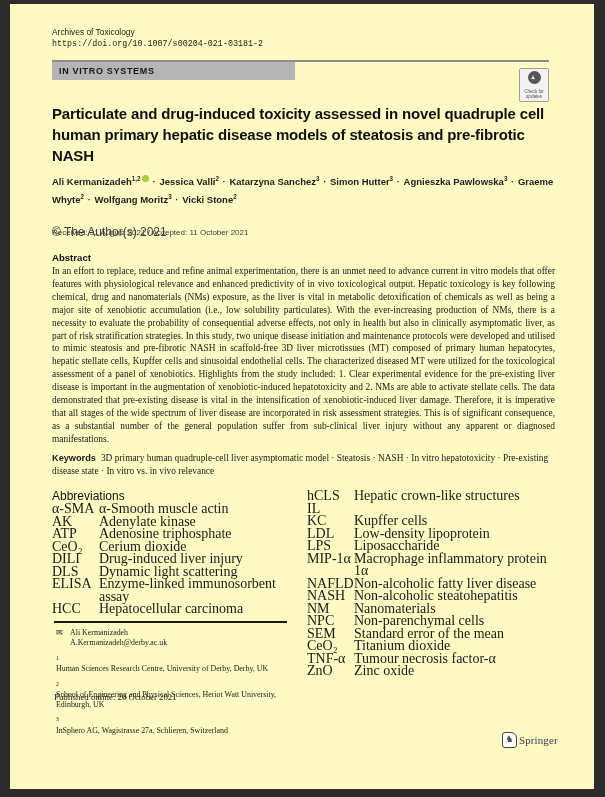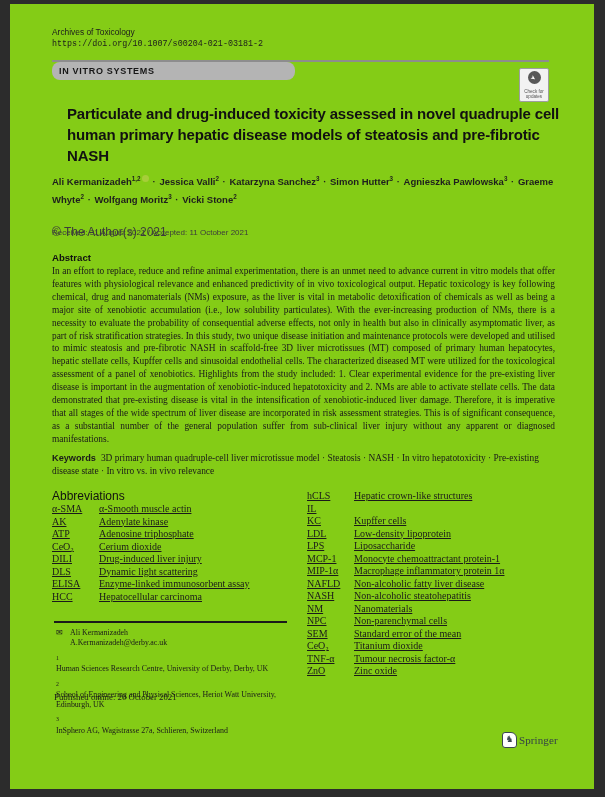--- a/index.html
+++ b/index.html
@@ -4,55 +4,55 @@
 <style>
   html,body{margin:0;padding:0;}
   body{
     width:605px;height:797px;position:relative;
     background:#2c2c2c;
     font-family:"Liberation Sans",sans-serif;
     -webkit-font-smoothing:antialiased;
   }
   .page{
     position:absolute;left:10px;top:4px;width:584px;height:785px;
-    background:#84cc16;
+    background:#fef9c3;
   }
   .abs{position:absolute;}
 
   
   .journal{left:42px;top:22px;font-size:8.4px;color:#1c1c1c;line-height:12px;}
   .doi{left:42px;top:34px;font-size:8.4px;color:#1c1c1c;line-height:12px;font-family:Liberation Mono, monospace;}
 
   
   .banner-line{left:42px;top:56px;width:497px;height:2px;background:#8d8d8d;}
   .banner-bar{
     left:42px;top:58px;width:236px;height:18px;background:#b4b4b4;
     color:#161616;font-weight:bold;font-size:9px;letter-spacing:.7px;
-    line-height:18px;padding-left:7px;border-radius:8px;
+    line-height:18px;padding-left:7px;
   }
 
   
   .badge{
     left:509px;top:64px;width:28px;height:32px;
     border:1px solid #9e9e9e;background:#f2f2f2;border-radius:2px;
     text-align:center;cursor:pointer;
   }
   .badge-circle{
     display:inline-block;width:13px;height:13px;border-radius:50%;
     background:#575757;margin-top:2px;position:relative;
   }
   .badge-circle::after{
     content:"➤";position:absolute;left:3px;top:2.5px;font-size:6px;color:#fff;
     transform:rotate(35deg);
   }
   .badge-text{font-size:4.6px;color:#555;line-height:5.4px;margin-top:1px;}
 
   
   .title{left:42px;top:99px;color:#111;}
-  .title-line{font-size:15px;font-weight:bold;line-height:21px;letter-spacing:-.15px;white-space:nowrap;margin-left:15px;}
+  .title-line{font-size:15px;font-weight:bold;line-height:21px;letter-spacing:-.15px;white-space:nowrap;}
   .authors{left:42px;top:167px;width:508px;font-size:9.5px;font-weight:bold;color:#1e1e1e;line-height:15px;}
   .authors sup{font-size:6.3px;font-weight:bold;}
   .author-sep{padding:0 1px;}
   .orcid{
     display:inline-block;width:7px;height:7px;border-radius:50%;
     background:#a6ce39;margin-left:1.5px;position:relative;top:-3px;
   }
   .received{left:42px;top:224px;font-size:8px;color:#3c3c3c;text-align:center;}
   .copyright{left:42px;top:221px;font-size:12px;color:#3c3c3c;}
 
@@ -64,21 +64,21 @@
     line-height:12.9px;text-align:justify;
   }
   .keywords{
     left:42px;top:448px;width:503px;
     font-family:"Liberation Serif",serif;font-size:9.4px;color:#1a1a1a;line-height:13px;
   }
   .kw-label{font-family:"Liberation Sans",sans-serif;font-weight:bold;font-size:9.2px;padding-right:5px;}
 
   
   .abbr-h{left:42px;top:485px;font-size:12px;font-weight:normal;color:#111;}
-  .abbr-col{font-family:"Liberation Serif",serif;font-size:10px;color:#1a1a1a;text-decoration:underline;}
+  .abbr-col{font-family:"Liberation Serif",serif;font-size:14px;color:#1a1a1a;}
   .abbr-left{left:42px;top:499px;width:252px;}
   .abbr-right{left:297px;top:486px;width:256px;}
   .abbr-row{display:flex;line-height:12.5px;}
   .abbr-term{width:47px;flex:none;}
   .abbr-def{flex:1;}
 
   
   .foot-rule{left:44px;top:617px;width:233px;height:1.5px;background:#1a1a1a;}
   .corr{left:46px;top:624px;width:238px;font-family:"Liberation Serif",serif;font-size:7.9px;color:#1a1a1a;line-height:10.3px;}
   .corr-row{display:flex;}
@@ -127,21 +127,21 @@
 
   <div class="abs authors" id="authors-line"><span>Ali Kermanizadeh<sup>1,2</sup><span class="orcid"></span></span><span class="author-sep"> · </span><span>Jessica Valli<sup>2</sup></span><span class="author-sep"> · </span><span>Katarzyna Sanchez<sup>3</sup></span><span class="author-sep"> · </span><span>Simon Hutter<sup>3</sup></span><span class="author-sep"> · </span><span>Agnieszka Pawlowska<sup>3</sup></span><span class="author-sep"> · </span><span>Graeme Whyte<sup>2</sup></span><span class="author-sep"> · </span><span>Wolfgang Moritz<sup>3</sup></span><span class="author-sep"> · </span><span>Vicki Stone<sup>2</sup></span></div>
 
   <div class="abs received">Received: 31 August 2021 / Accepted: 11 October 2021</div>
   <div class="abs copyright">© The Author(s) 2021</div>
 
   <div class="abs abstract-h">Abstract</div>
   <div class="abs abstract-body">In an effort to replace, reduce and refine animal experimentation, there is an unmet need to advance current in vitro models that offer features with physiological relevance and enhanced predictivity of in vivo toxicological output. Hepatic toxicology is key following chemical, drug and nanomaterials (NMs) exposure, as the liver is vital in metabolic detoxification of chemicals as well as being a major site of xenobiotic accumulation (i.e., low solubility particulates). With the ever-increasing production of NMs, there is a necessity to evaluate the probability of consequential adverse effects, not only in health but also in clinically asymptomatic liver, as part of risk stratification strategies. In this study, two unique disease initiation and maintenance protocols were developed and utilised to mimic steatosis and pre-fibrotic NASH in scaffold-free 3D liver microtissues (MT) composed of primary human hepatocytes, hepatic stellate cells, Kupffer cells and sinusoidal endothelial cells. The characterized diseased MT were utilized for the toxicological assessment of a panel of xenobiotics. Highlights from the study included: 1. Clear experimental evidence for the pre-existing liver disease is important in the augmentation of xenobiotic-induced hepatotoxicity and 2. NMs are able to activate stellate cells. The data demonstrated that pre-existing disease is vital in the intensification of xenobiotic-induced liver damage. Therefore, it is imperative that all stages of the wide spectrum of liver disease are incorporated in risk assessment strategies. This is of significant consequence, as a substantial number of the general population suffer from sub-clinical liver injury without any apparent or diagnosed manifestations.</div>
 
   <div class="abs keywords">
-    <span class="kw-label">Keywords</span><span>3D primary human quadruple-cell liver microtissue model · Steatosis · NASH · In vitro hepatotoxicity · Pre-existing disease state · In vitro vs. in vivo relevance</span>
+    <span class="kw-label">Keywords</span><span>3D primary human quadruple-cell liver asymptomatic model · Steatosis · NASH · In vitro hepatotoxicity · Pre-existing disease state · In vitro vs. in vivo relevance</span>
   </div>
 
   <div class="abs abbr-h">Abbreviations</div>
   <div class="abs abbr-col abbr-left" id="abbr-left">
       <div class="abbr-row">
         <span class="abbr-term">α-SMA</span>
         <span class="abbr-def">α-Smooth muscle actin</span>
       </div>
       <div class="abbr-row">
         <span class="abbr-term">AK</span>
@@ -184,24 +184,20 @@
         <span class="abbr-term">KC</span>
         <span class="abbr-def">Kupffer cells</span>
       </div>
       <div class="abbr-row">
         <span class="abbr-term">LDL</span>
         <span class="abbr-def">Low-density lipoprotein</span>
       </div>
       <div class="abbr-row">
         <span class="abbr-term">LPS</span>
         <span class="abbr-def">Liposaccharide</span>
-      </div>
-      <div class="abbr-row">
-        <span class="abbr-term">MCP-1</span>
-        <span class="abbr-def">Monocyte chemoattractant protein-1</span>
       </div>
       <div class="abbr-row">
         <span class="abbr-term">MIP-1α</span>
         <span class="abbr-def">Macrophage inflammatory protein 1α</span>
       </div>
       <div class="abbr-row">
         <span class="abbr-term">NAFLD</span>
         <span class="abbr-def">Non-alcoholic fatty liver disease</span>
       </div>
       <div class="abbr-row">

